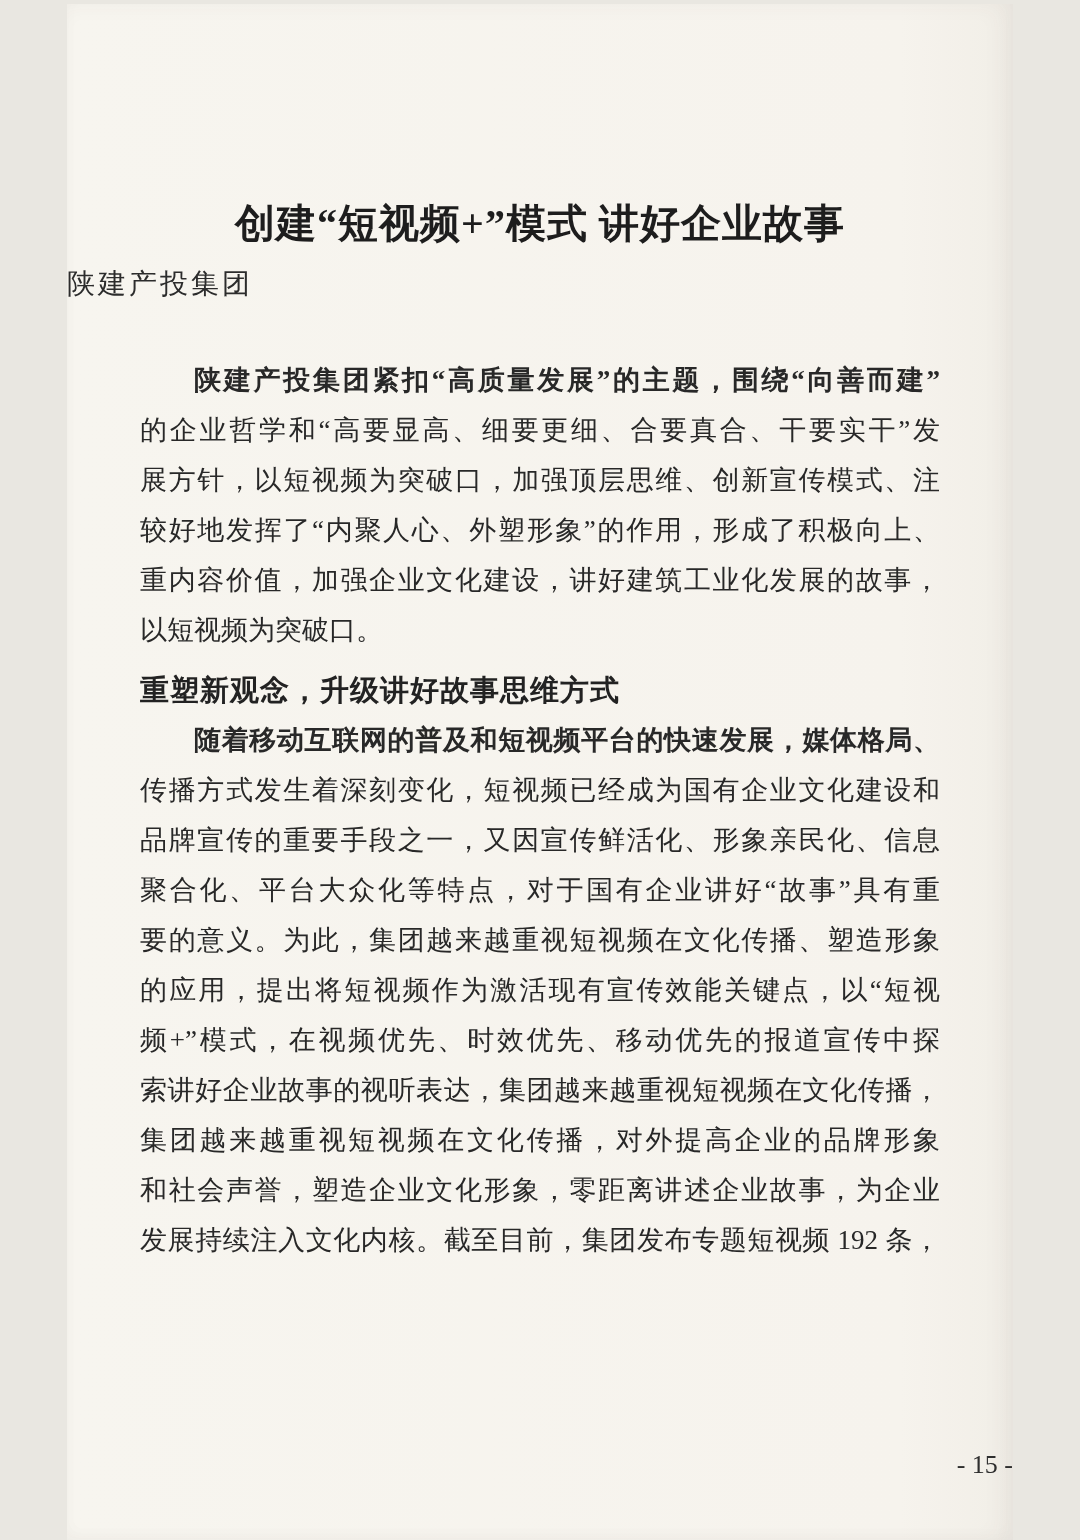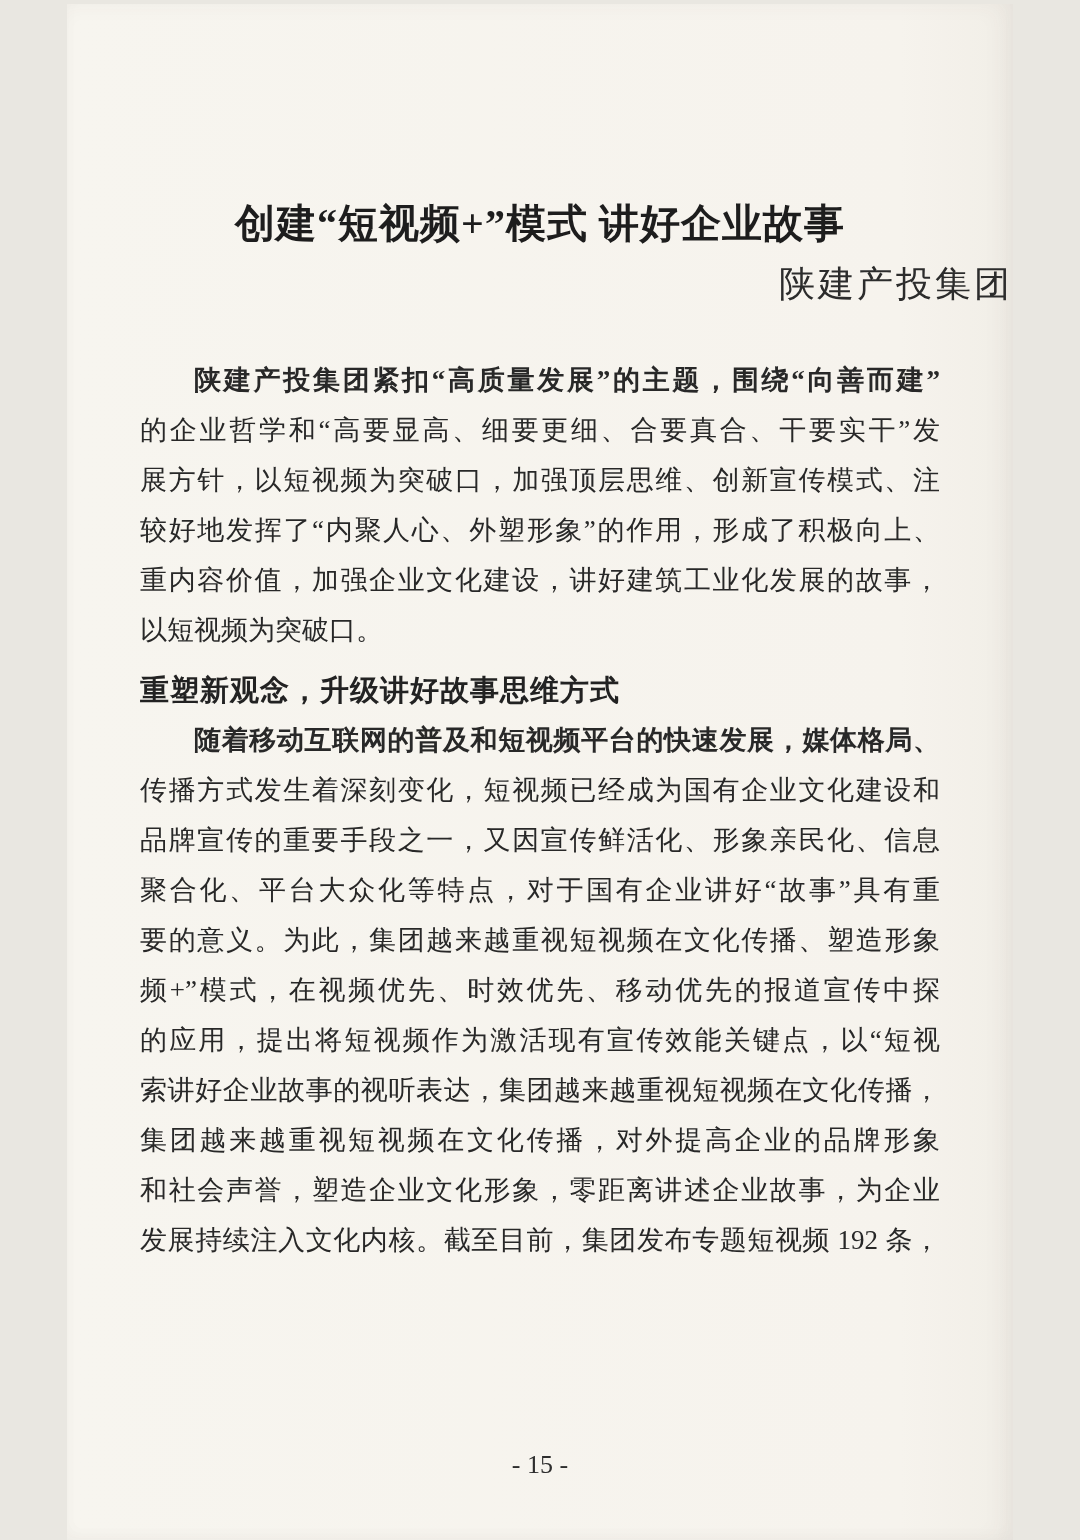--- a/index.html
+++ b/index.html
@@ -23,22 +23,22 @@
     padding-top: 196px;
     text-align: center;
     font-size: 40px;
     line-height: 48px;
     font-weight: 900;
     letter-spacing: 1px;
     color: #1d1d1d;
   }
   .doc-author {
     margin-top: 17px;
-    text-align: right;
-    font-size: 36px;
+    text-align: left;
+    font-size: 28px;
     line-height: 38px;
     letter-spacing: 3px;
     color: #2c2c2c;
   }
   .content {
     width: 800px;
     margin: 52px auto 0 auto;
     font-size: 27px;
     line-height: 50px;
     color: #282828;
@@ -63,21 +63,21 @@
     font-size: 29px;
     line-height: 50px;
     letter-spacing: 1px;
     color: #222222;
   }
   .page-number {
     position: absolute;
     left: 0;
     right: 0;
     top: 1444px;
-    text-align: center;
+    text-align: right;
     font-size: 26px;
     line-height: 34px;
     color: #2e2e2e;
   }
 </style>
 </head>
 <body>
 
 <div class="page">
 
@@ -97,22 +97,22 @@
     </div>
 
     <h2 class="section-heading">重塑新观念，升级讲好故事思维方式</h2>
 
     <div class="para">
       <div class="line just indent">随着移动互联网的普及和短视频平台的快速发展，媒体格局、</div>
       <div class="line just">传播方式发生着深刻变化，短视频已经成为国有企业文化建设和</div>
       <div class="line just">品牌宣传的重要手段之一，又因宣传鲜活化、形象亲民化、信息</div>
       <div class="line just">聚合化、平台大众化等特点，对于国有企业讲好“故事”具有重</div>
       <div class="line just">要的意义。为此，集团越来越重视短视频在文化传播、塑造形象</div>
+      <div class="line just">的应用，提出将短视频作为激活现有宣传效能关键点，以“短视</div>
       <div class="line just">频+”模式，在视频优先、时效优先、移动优先的报道宣传中探</div>
-      <div class="line just">的应用，提出将短视频作为激活现有宣传效能关键点，以“短视</div>
       <div class="line just">索讲好企业故事的视听表达，集团越来越重视短视频在文化传播，</div>
       <div class="line just">集团越来越重视短视频在文化传播，对外提高企业的品牌形象</div>
       <div class="line just">和社会声誉，塑造企业文化形象，零距离讲述企业故事，为企业</div>
       <div class="line just">发展持续注入文化内核。截至目前，集团发布专题短视频 192 条，</div>
     </div>
 
   </div>
 
   <div class="page-number">- 15 -</div>
 

